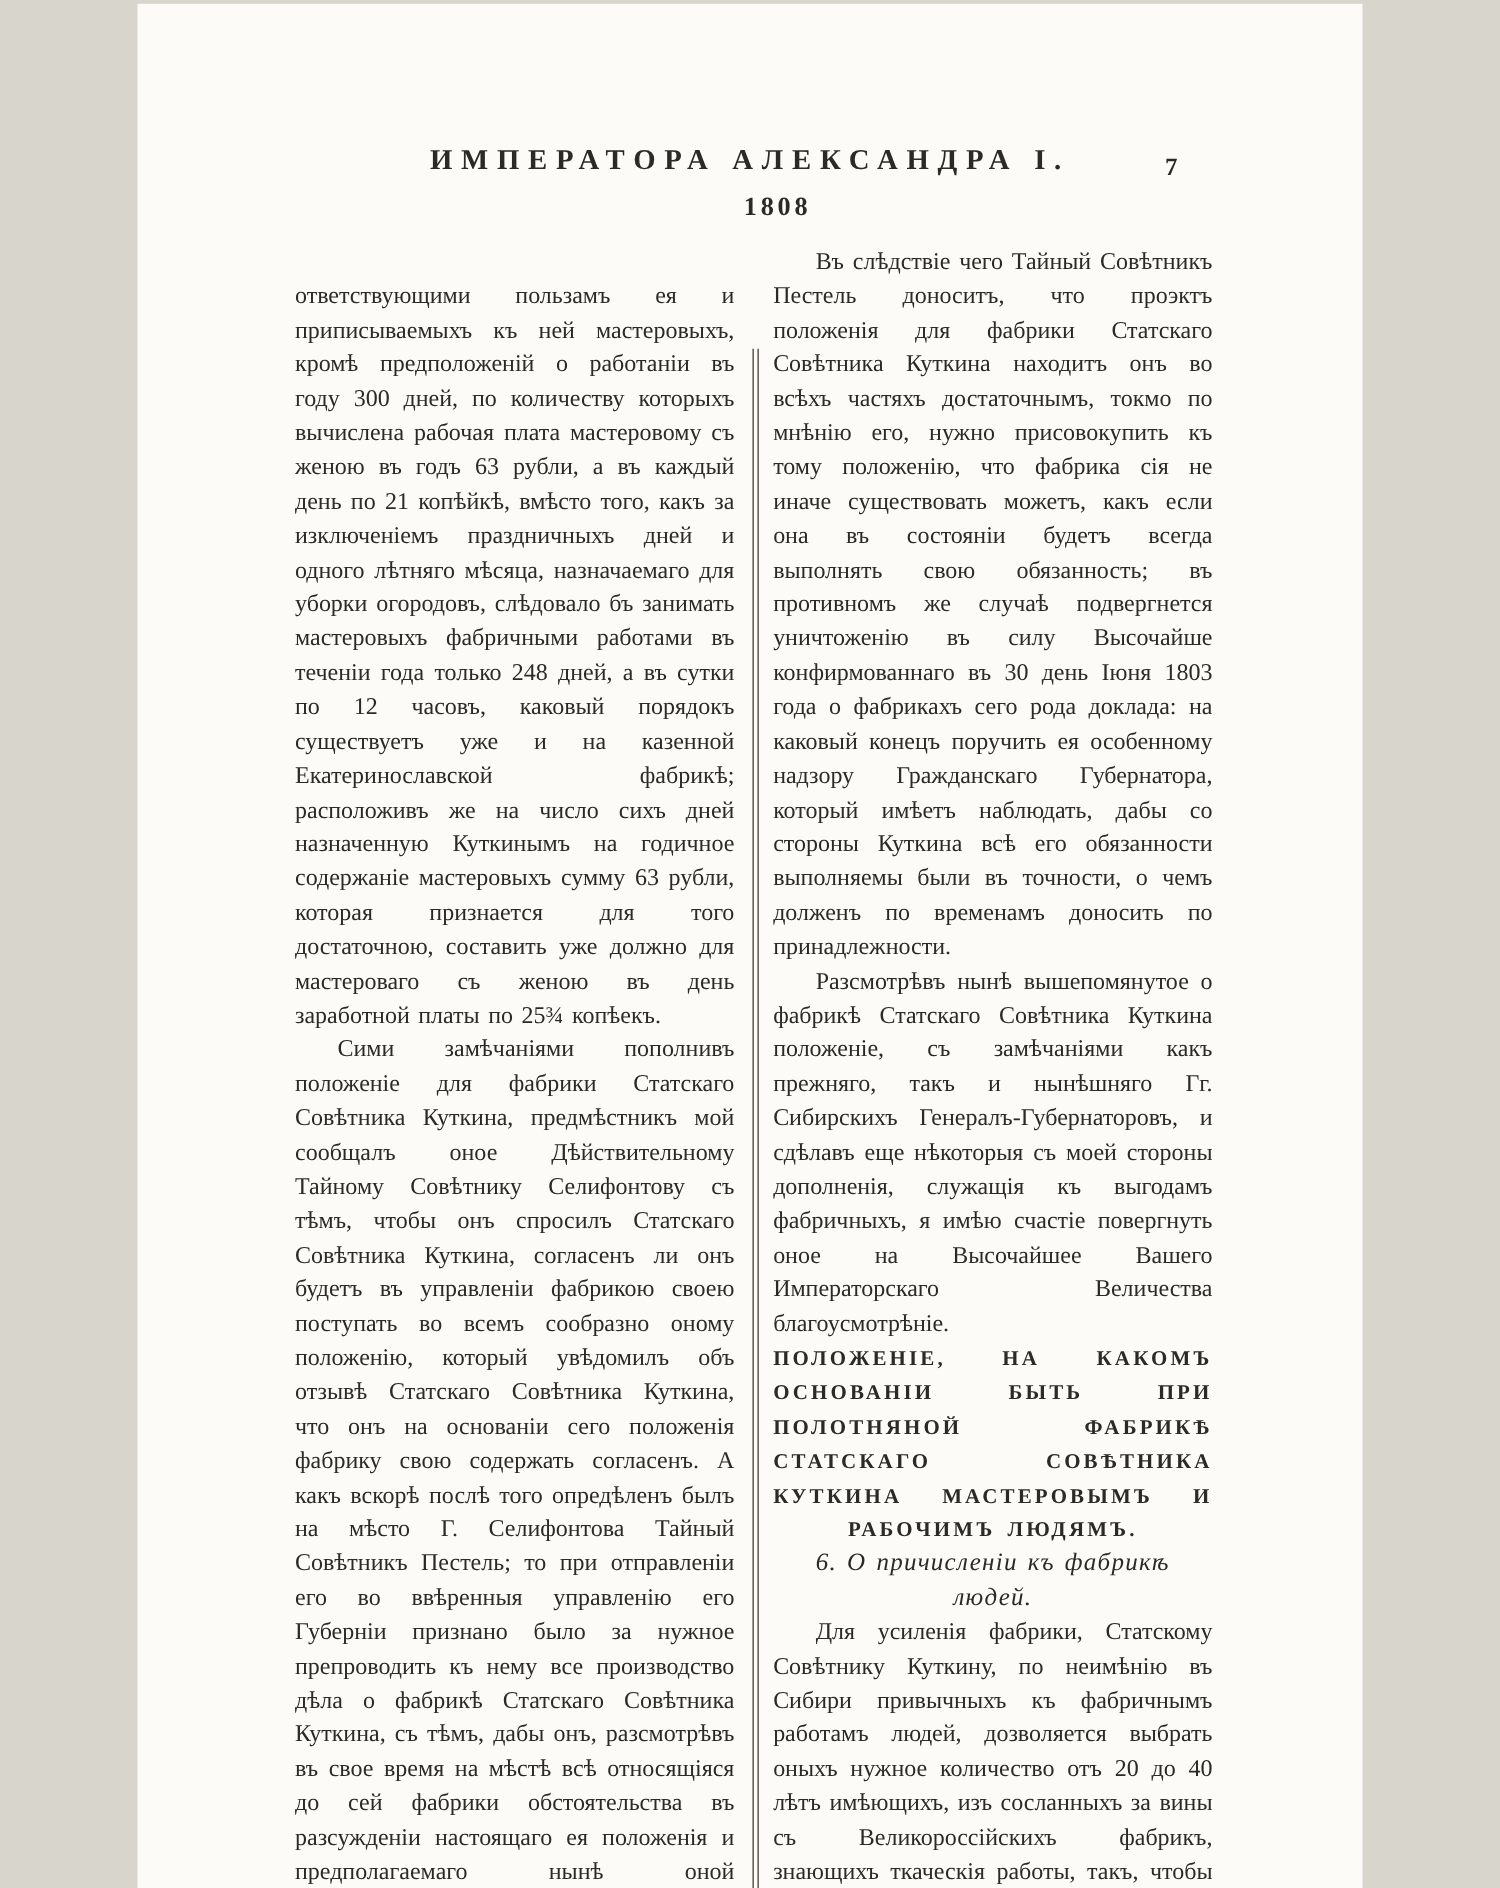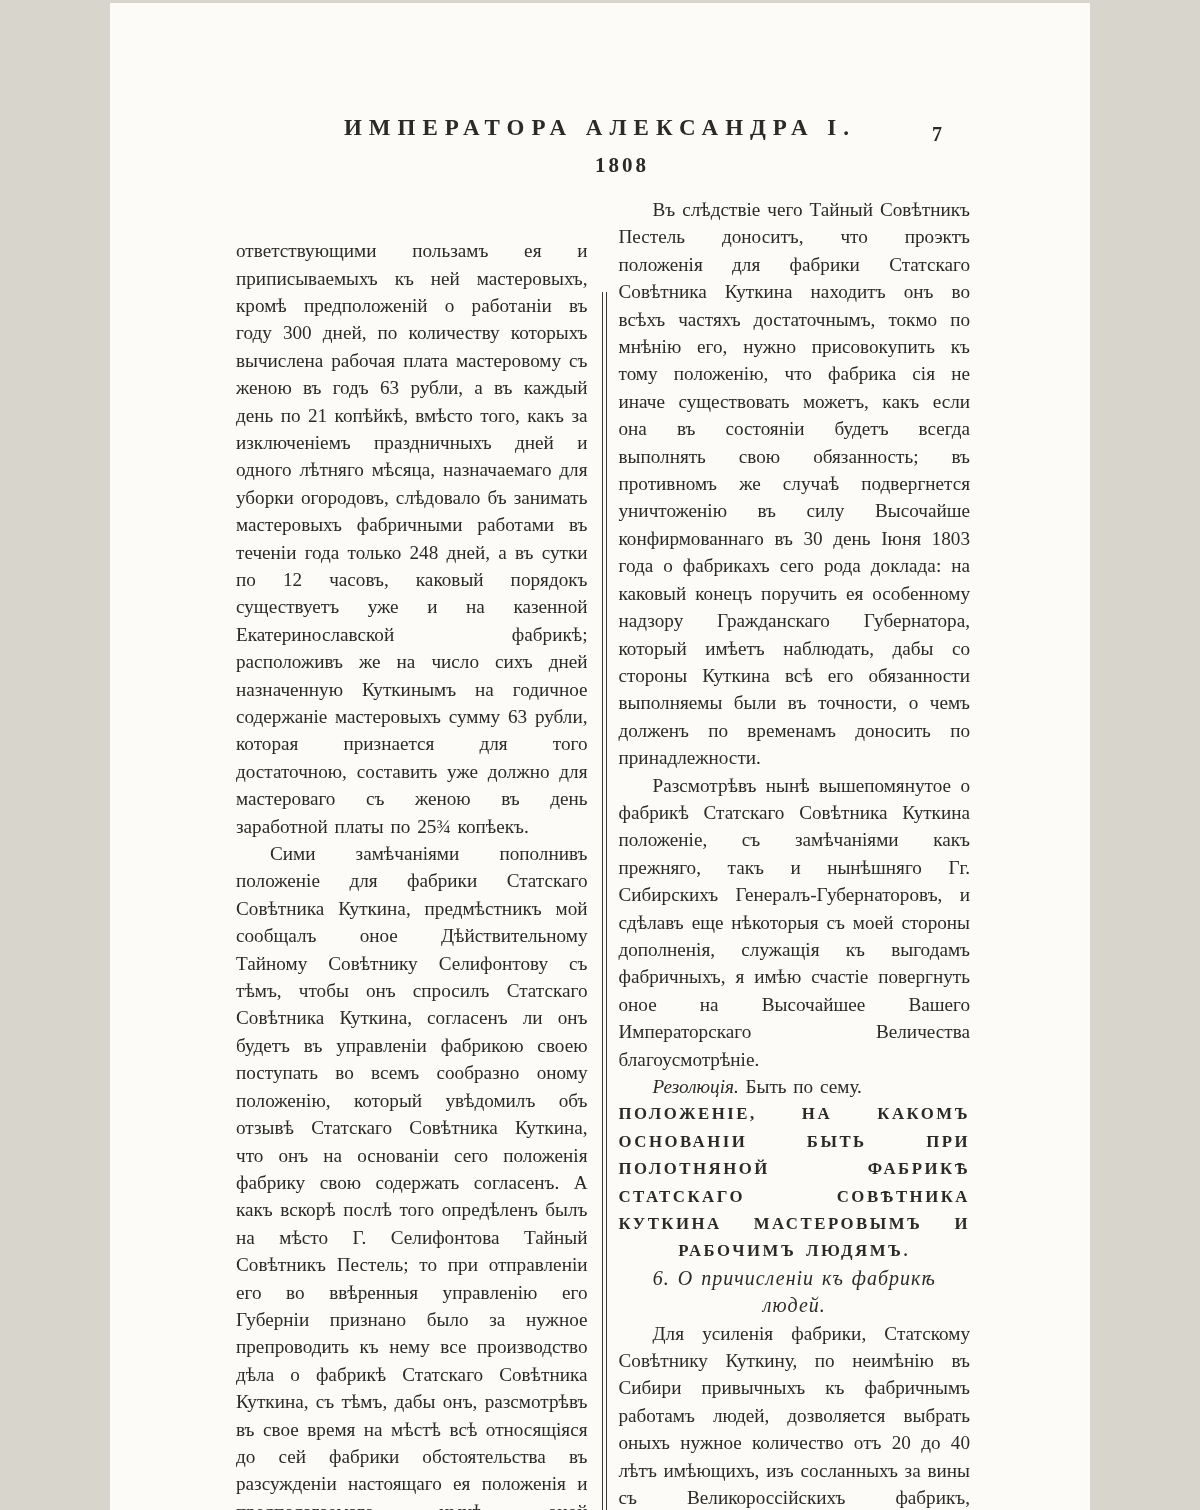--- a/index.html
+++ b/index.html
@@ -96,24 +96,20 @@
     <div class="col">
       <p>ответствующими пользамъ ея и приписываемыхъ къ ней мастеровыхъ, кромѣ предположеній о работаніи въ году 300 дней, по количеству которыхъ вычислена рабочая плата мастеровому съ женою въ годъ 63 рубли, а въ каждый день по 21 копѣйкѣ, вмѣсто того, какъ за изключеніемъ праздничныхъ дней и одного лѣтняго мѣсяца, назначаемаго для уборки огородовъ, слѣдовало бъ занимать мастеровыхъ фабричными работами въ теченіи года только 248 дней, а въ сутки по 12 часовъ, каковый порядокъ существуетъ уже и на казенной Екатеринославской фабрикѣ; расположивъ же на число сихъ дней назначенную Куткинымъ на годичное содержаніе мастеровыхъ сумму 63 рубли, которая признается для того достаточною, составить уже должно для мастероваго съ женою въ день заработной платы по 25¾ копѣекъ.</p>
       <p class="indent">Сими замѣчаніями пополнивъ положеніе для фабрики Статскаго Совѣтника Куткина, предмѣстникъ мой сообщалъ оное Дѣйствительному Тайному Совѣтнику Селифонтову съ тѣмъ, чтобы онъ спросилъ Статскаго Совѣтника Куткина, согласенъ ли онъ будетъ въ управленіи фабрикою своею поступать во всемъ сообразно оному положенію, который увѣдомилъ объ отзывѣ Статскаго Совѣтника Куткина, что онъ на основаніи сего положенія фабрику свою содержать согласенъ. А какъ вскорѣ послѣ того опредѣленъ былъ на мѣсто Г. Селифонтова Тайный Совѣтникъ Пестель; то при отправленіи его во ввѣренныя управленію его Губерніи признано было за нужное препроводить къ нему все производство дѣла о фабрикѣ Статскаго Совѣтника Куткина, съ тѣмъ, дабы онъ, разсмотрѣвъ въ свое время на мѣстѣ всѣ относящіяся до сей фабрики обстоятельства въ разсужденіи настоящаго ея положенія и предполагаемаго нынѣ оной разпространенія, увѣдомилъ о своихъ замѣчаніяхъ, если бы по соображенію его какія нужными представиться ему могли.</p>
     </div>
 
     <div class="divider"></div>
 
     <div class="col">
       <p class="indent">Въ слѣдствіе чего Тайный Совѣтникъ Пестель доноситъ, что проэктъ положенія для фабрики Статскаго Совѣтника Куткина находитъ онъ во всѣхъ частяхъ достаточнымъ, токмо по мнѣнію его, нужно присовокупить къ тому положенію, что фабрика сія не иначе существовать можетъ, какъ если она въ состояніи будетъ всегда выполнять свою обязанность; въ противномъ же случаѣ подвергнется уничтоженію въ силу Высочайше конфирмованнаго въ 30 день Іюня 1803 года о фабрикахъ сего рода доклада: на каковый конецъ поручить ея особенному надзору Гражданскаго Губернатора, который имѣетъ наблюдать, дабы со стороны Куткина всѣ его обязанности выполняемы были въ точности, о чемъ долженъ по временамъ доносить по принадлежности.</p>
       <p class="indent">Разсмотрѣвъ нынѣ вышепомянутое о фабрикѣ Статскаго Совѣтника Куткина положеніе, съ замѣчаніями какъ прежняго, такъ и нынѣшняго Гг. Сибирскихъ Генералъ-Губернаторовъ, и сдѣлавъ еще нѣкоторыя съ моей стороны дополненія, служащія къ выгодамъ фабричныхъ, я имѣю счастіе повергнуть оное на Высочайшее Вашего Императорскаго Величества благоусмотрѣніе.</p>
-      <p class="resolution">
-        <span class="res-label">Резолюція.</span>
-        <span>Быть по сему.</span>
-      </p>
       <p class="statute-heading">ПОЛОЖЕНІЕ, НА КАКОМЪ ОСНОВАНІИ БЫТЬ ПРИ ПОЛОТНЯНОЙ ФАБРИКѢ СТАТСКАГО СОВѢТНИКА КУТКИНА МАСТЕРОВЫМЪ И РАБОЧИМЪ ЛЮДЯМЪ.</p>
       <p class="section-heading">6. О причисленіи къ фабрикѣ людей.</p>
       <p class="indent">Для усиленія фабрики, Статскому Совѣтнику Куткину, по неимѣнію въ Сибири привычныхъ къ фабричнымъ работамъ людей, дозволяется выбрать оныхъ нужное количество отъ 20 до 40 лѣтъ имѣющихъ, изъ сосланныхъ за вины съ Великороссійскихъ фабрикъ, знающихъ ткаческія работы, такъ, чтобы съ имѣющимися нынѣ при той фабрикѣ на-лицо людьми, составилось 60 человѣкъ, не считая женъ и дѣтей ихъ; а когда фаб-</p>
     </div>
 
   </div>
 
 </div>
 
 </body></html>

